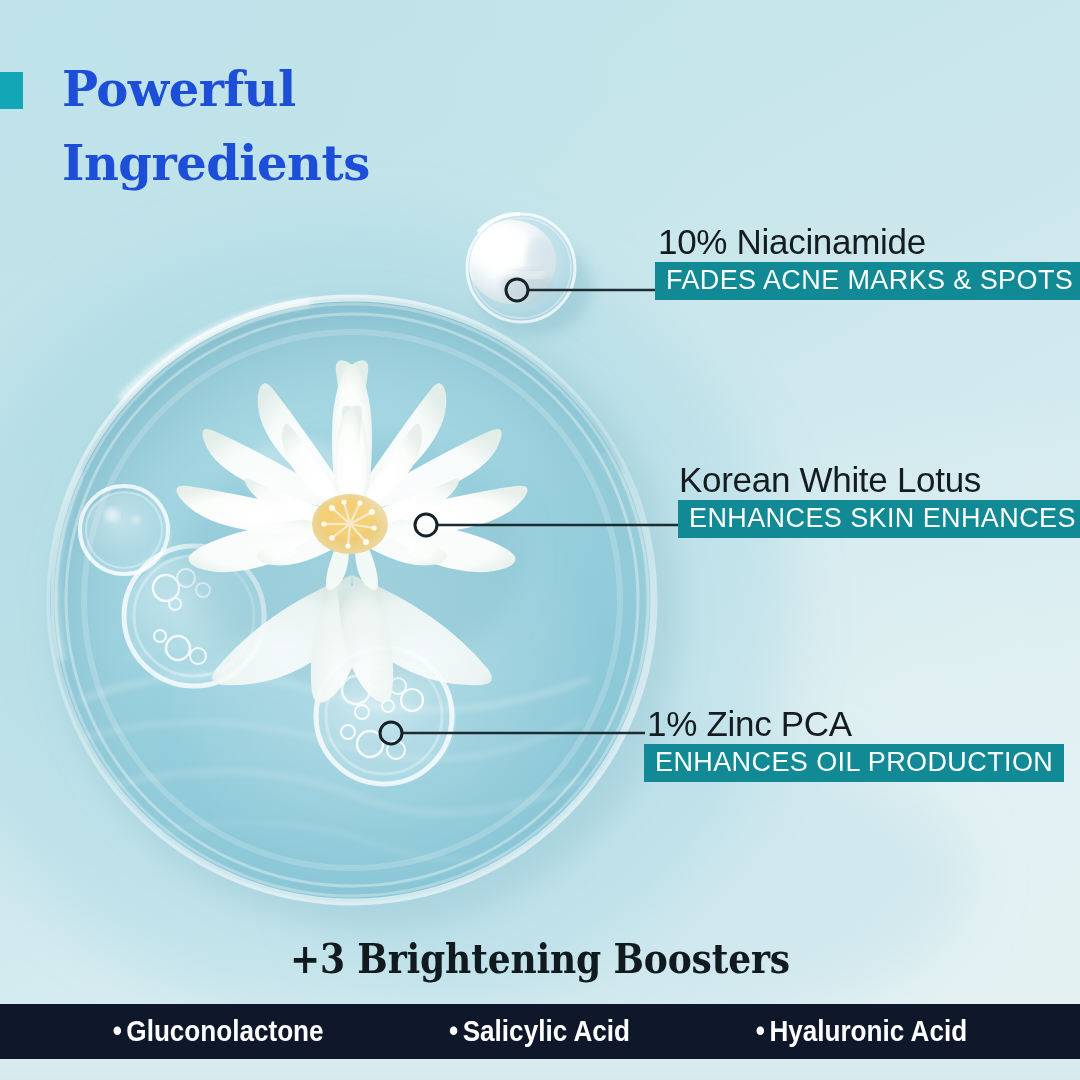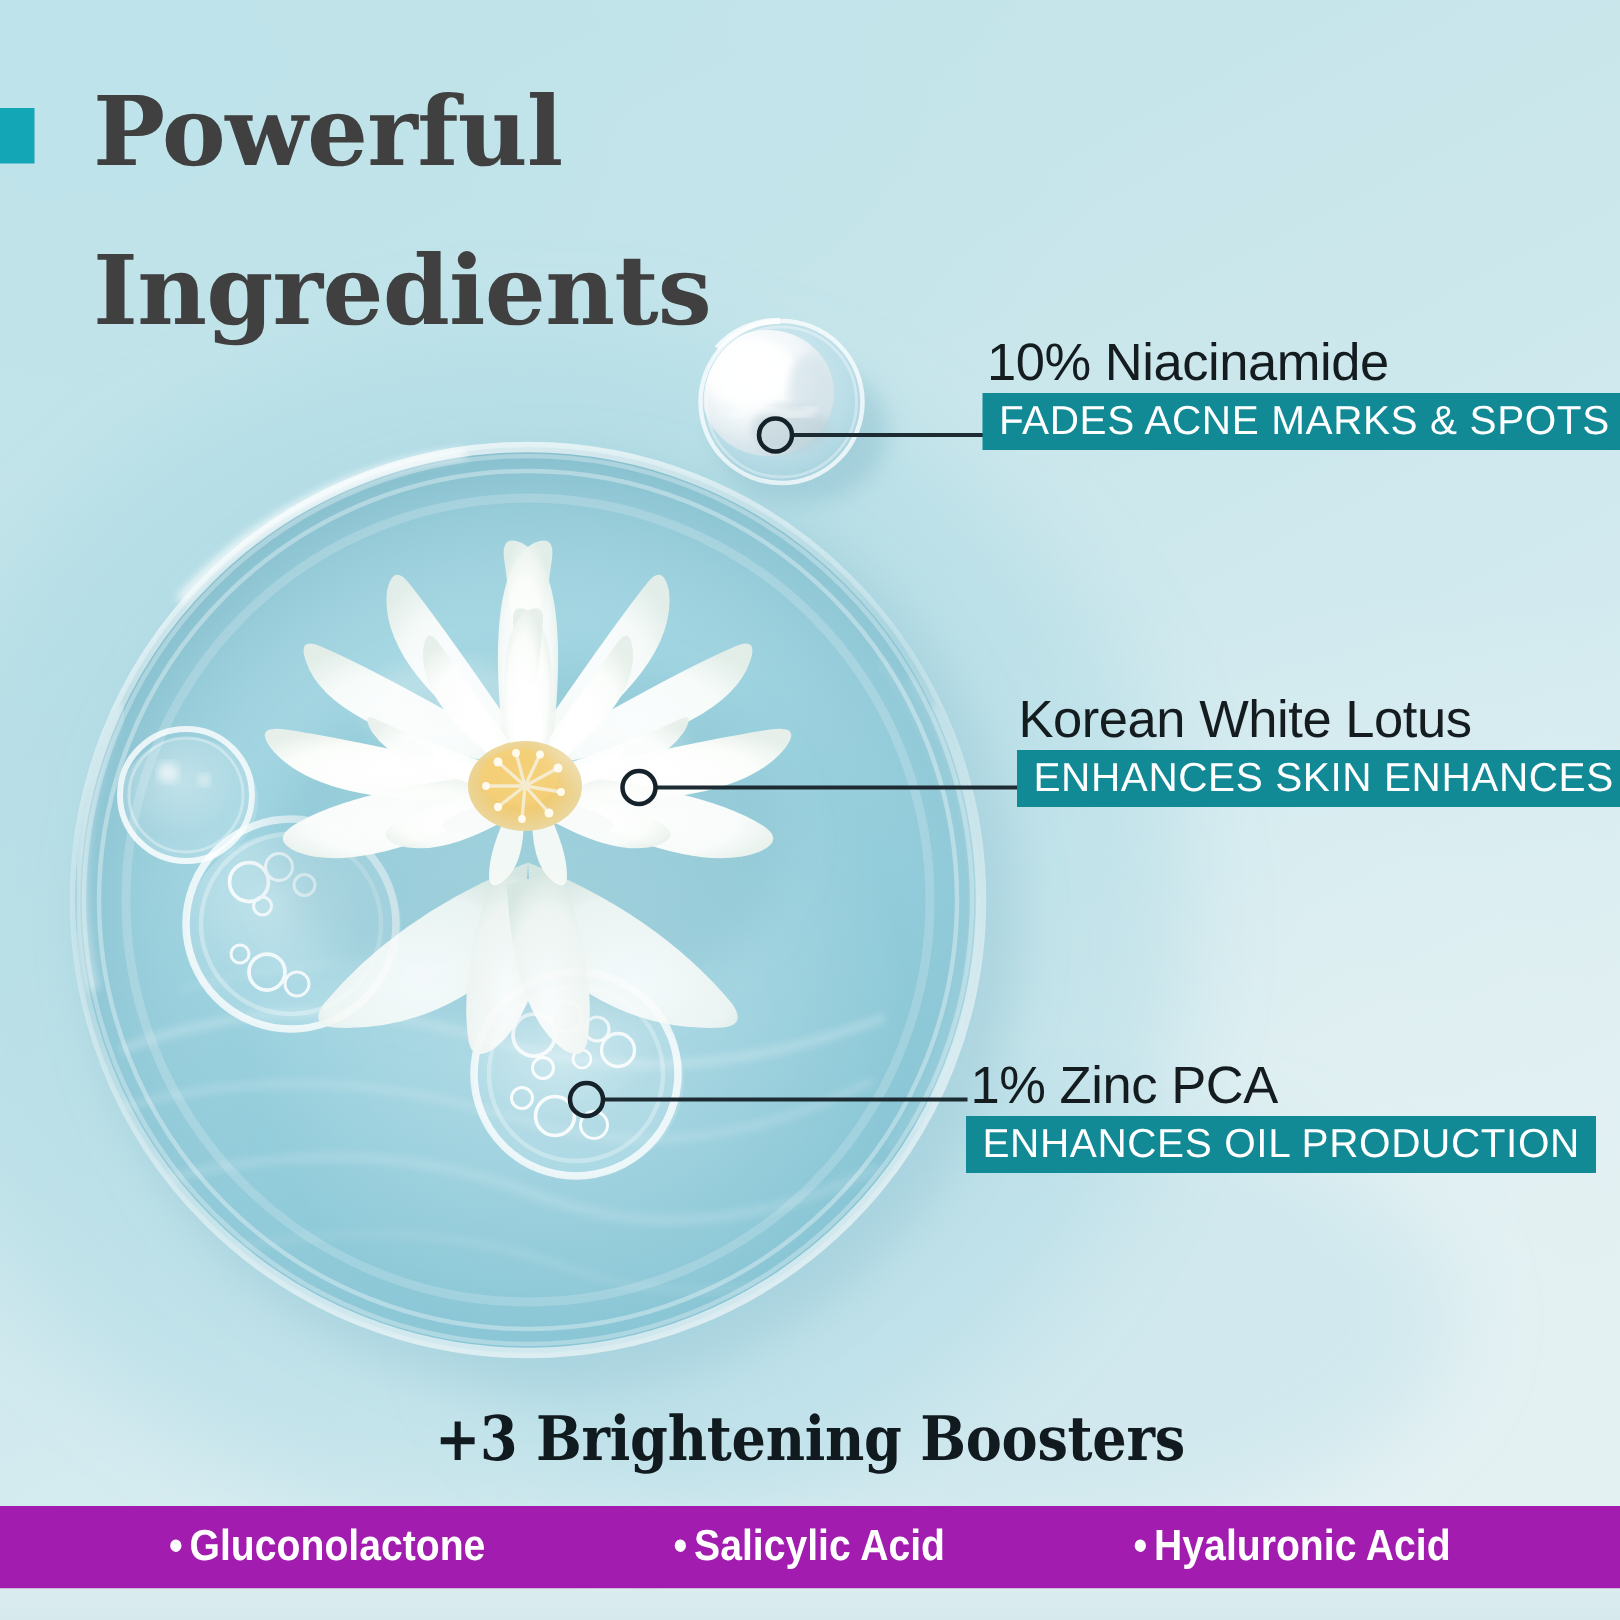--- a/index.html
+++ b/index.html
@@ -17,23 +17,23 @@
         radial-gradient(100% 80% at 8% 6%, #bfe3ea 0%, rgba(191,227,234,0) 60%),
         linear-gradient(152deg, #bfe3e9 0%, #c6e5ea 28%, #d2eaef 58%, #deeff2 80%, #e3f1f3 100%);
   }
   .bg-soft{position:absolute;inset:0;
       background:radial-gradient(70% 58% at 33% 57%, rgba(150,205,216,0.33) 0%, rgba(150,205,216,0) 68%);}
 
   
   .title-mark{position:absolute;left:0;top:72px;width:23px;height:37px;background:#12a6b7;}
   .title{position:absolute;left:62px;top:52px;width:620px;
     font-family:"DejaVu Serif", serif;
-    font-size:64px;line-height:74px;font-weight:700;color:#404040;
+    font-size:48px;line-height:74px;font-weight:700;color:#1d4ed8;
     letter-spacing:-0.5px;}
-  .title .l2{display:block;margin-top:32px;}
+  .title .l2{display:block;}
 
   
   .callout{position:absolute;}
   .callout .headline{
     font-family:"Liberation Sans", sans-serif;
     font-size:35px;font-weight:400;color:#141c20;white-space:nowrap;
     letter-spacing:-0.3px;}
   .callout .benefit{
     display:inline-block;background:#118a96;color:#ffffff;
     font-size:27px;font-weight:400;letter-spacing:0.4px;
@@ -44,21 +44,21 @@
   #callout-lotus{left:678px;top:460px;}
   #callout-lotus .headline{margin-left:1px;}
   #callout-zinc{left:644px;top:660px;}
   #callout-zinc .headline{margin-left:3px;margin-top:44px;}
 
   
   .boosters{position:absolute;left:0;right:0;top:935px;text-align:center;
     font-family:"DejaVu Serif", serif;font-weight:700;
     font-size:41px;color:#101a1f;letter-spacing:-0.2px;
     transform:scaleX(0.88);}
-  .bottombar{position:absolute;left:0;top:1004px;width:1080px;height:55px;background:#a21caf;
+  .bottombar{position:absolute;left:0;top:1004px;width:1080px;height:55px;background:#0f172a;
     display:flex;align-items:center;justify-content:center;gap:104px;}
   .bottombar .chip{color:#ffffff;font-size:29px;font-weight:700;white-space:nowrap;
     transform:scaleX(0.9);letter-spacing:0px;}
   .bottombar .chip .dot{margin-right:5px;}
   .bottomstrip{position:absolute;left:0;top:1059px;width:1080px;height:21px;
     background:linear-gradient(180deg,#dbecef 0%, #d6e9ed 100%);}
 
   svg{display:block;}
   .photo{position:absolute;left:0;top:0;}
 </style>

